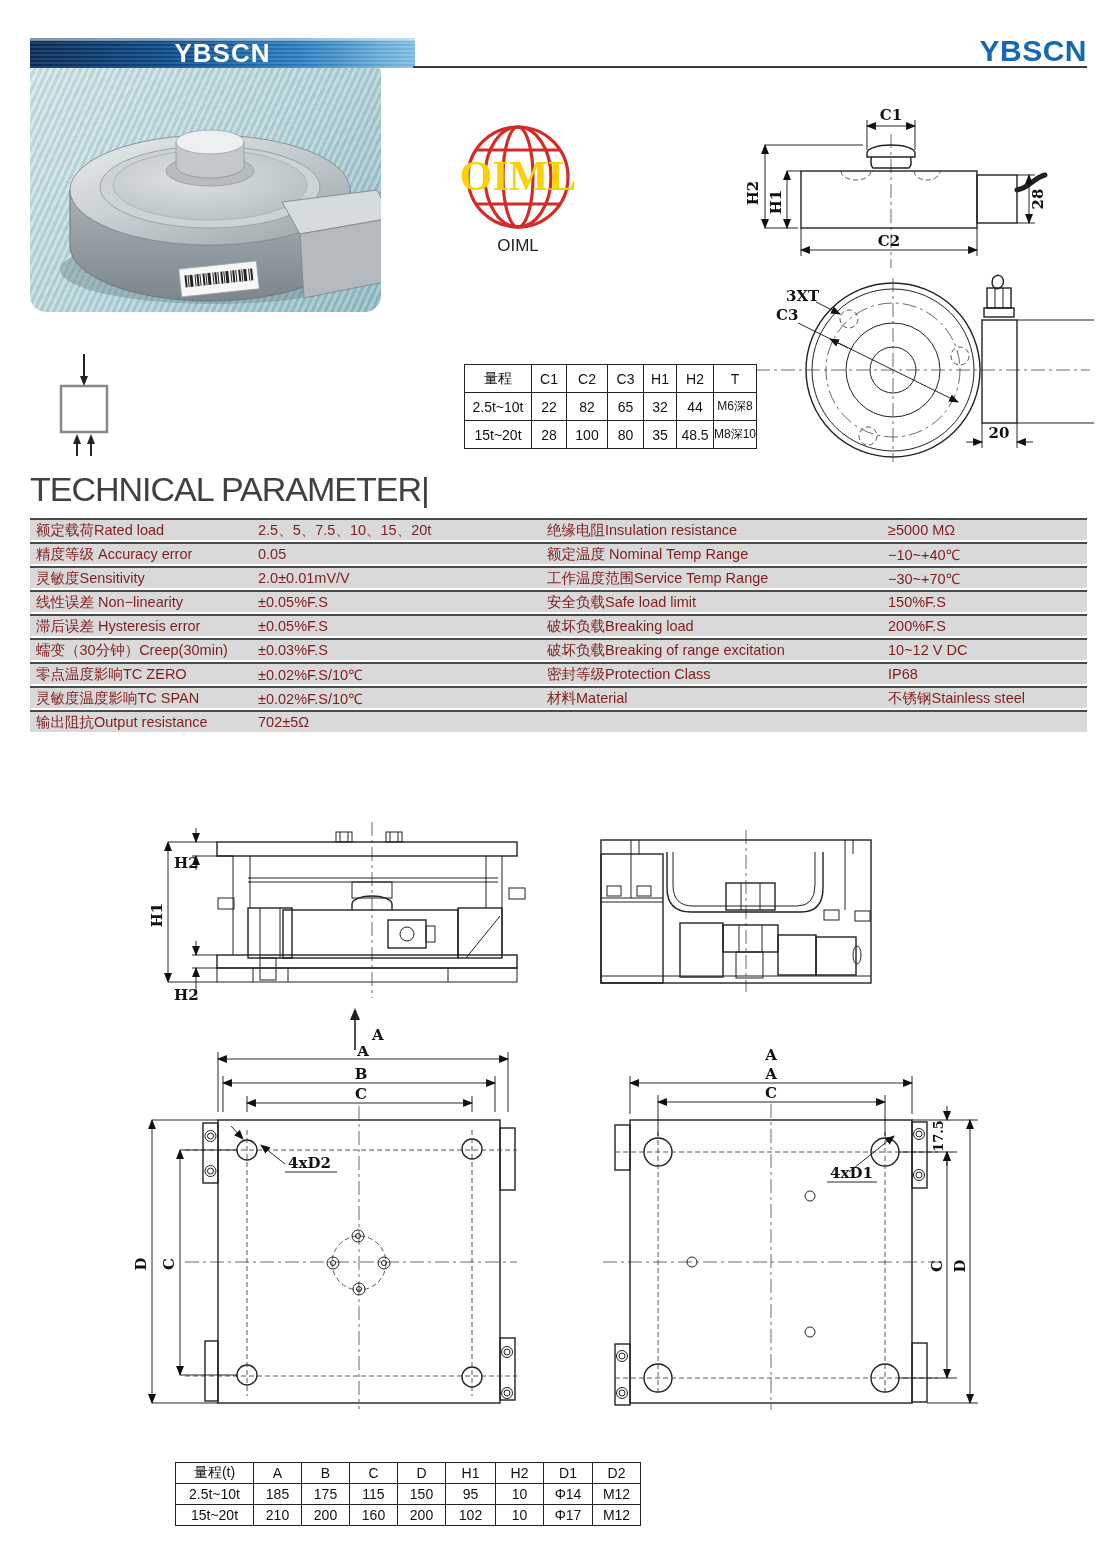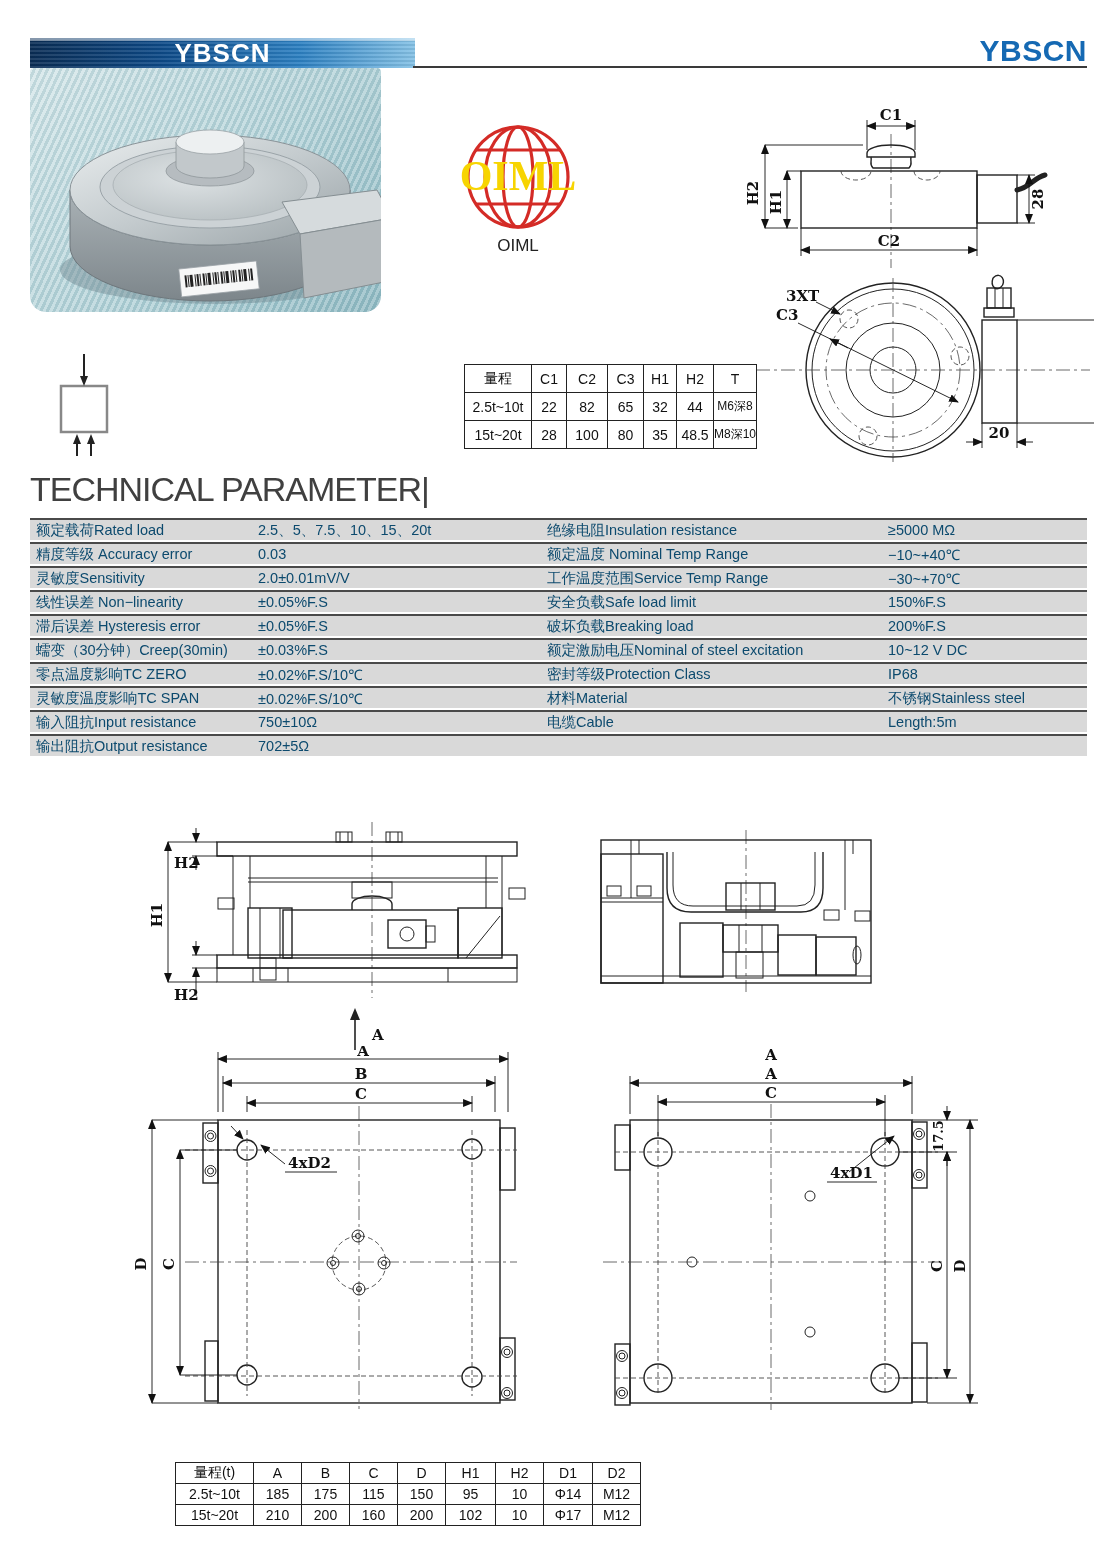--- a/index.html
+++ b/index.html
@@ -42,21 +42,21 @@
 
   
   .sect{left:30px;top:472px;width:1060px;display:flex;align-items:flex-end;}
   .sect .title{font-size:34px;color:#404040;line-height:1;white-space:nowrap;letter-spacing:-1px;}
   .sect .note{font-size:15px;color:#000;margin-left:6px;padding-bottom:3px;white-space:nowrap;}
 
   
   .params{left:30px;top:518px;width:1057px;}
   .prow{display:grid;grid-template-columns:228px 287px 343px auto;align-items:center;
     background:#d9d9d9;border-top:2px solid #4a4a4a;height:20px;margin-bottom:2px;}
-  .prow span{font-size:14.5px;color:#0c4a6e;white-space:nowrap;overflow:hidden;}
+  .prow span{font-size:14.5px;color:#7f1d1d;white-space:nowrap;overflow:hidden;}
   .prow .c1{padding-left:6px;}
   .prow .c3{padding-left:2px;}
 
   
   .dl{font-family:"DejaVu Serif",serif;font-weight:bold;font-size:15px;fill:#111;}
   .dls{font-family:"DejaVu Serif",serif;font-weight:bold;font-size:13px;fill:#111;}
   .k{stroke:#222;fill:none;stroke-width:1;}
   .kb{stroke:#222;fill:none;stroke-width:1.4;}
   .cl{stroke:#444;fill:none;stroke-width:0.8;stroke-dasharray:14 4 3 4;}
   .hd{stroke:#444;fill:none;stroke-width:0.9;stroke-dasharray:5 3;}
@@ -249,21 +249,21 @@
 
   <div class="abs params">
     <div class="prow">
       <span class="c1">额定载荷Rated load</span>
       <span class="c2">2.5、5、7.5、10、15、20t</span>
       <span class="c3">绝缘电阻Insulation resistance</span>
       <span class="c4">≥5000 MΩ</span>
     </div>
     <div class="prow">
       <span class="c1">精度等级 Accuracy error</span>
-      <span class="c2">0.03</span>
+      <span class="c2">0.05</span>
       <span class="c3">额定温度 Nominal Temp Range</span>
       <span class="c4">−10~+40℃</span>
     </div>
     <div class="prow">
       <span class="c1">灵敏度Sensitivity</span>
       <span class="c2">2.0±0.01mV/V</span>
       <span class="c3">工作温度范围Service Temp Range</span>
       <span class="c4">−30~+70℃</span>
     </div>
     <div class="prow">
@@ -274,40 +274,34 @@
     </div>
     <div class="prow">
       <span class="c1">滞后误差 Hysteresis error</span>
       <span class="c2">±0.05%F.S</span>
       <span class="c3">破坏负载Breaking load</span>
       <span class="c4">200%F.S</span>
     </div>
     <div class="prow">
       <span class="c1">蠕变（30分钟）Creep(30min)</span>
       <span class="c2">±0.03%F.S</span>
-      <span class="c3">额定激励电压Nominal of steel excitation</span>
+      <span class="c3">破坏负载Breaking of range excitation</span>
       <span class="c4">10~12 V DC</span>
     </div>
     <div class="prow">
       <span class="c1">零点温度影响TC ZERO</span>
       <span class="c2">±0.02%F.S/10℃</span>
       <span class="c3">密封等级Protection Class</span>
       <span class="c4">IP68</span>
     </div>
     <div class="prow">
       <span class="c1">灵敏度温度影响TC SPAN</span>
       <span class="c2">±0.02%F.S/10℃</span>
       <span class="c3">材料Material</span>
       <span class="c4">不锈钢Stainless steel</span>
-    </div>
-    <div class="prow">
-      <span class="c1">输入阻抗Input resistance</span>
-      <span class="c2">750±10Ω</span>
-      <span class="c3">电缆Cable</span>
-      <span class="c4">Length:5m</span>
     </div>
     <div class="prow">
       <span class="c1">输出阻抗Output resistance</span>
       <span class="c2">702±5Ω</span>
       <span class="c3"></span>
       <span class="c4"></span>
     </div>
   </div>
 
   <svg class="abs" style="left:148px;top:820px" width="412" height="192" viewBox="0 0 412 192">

